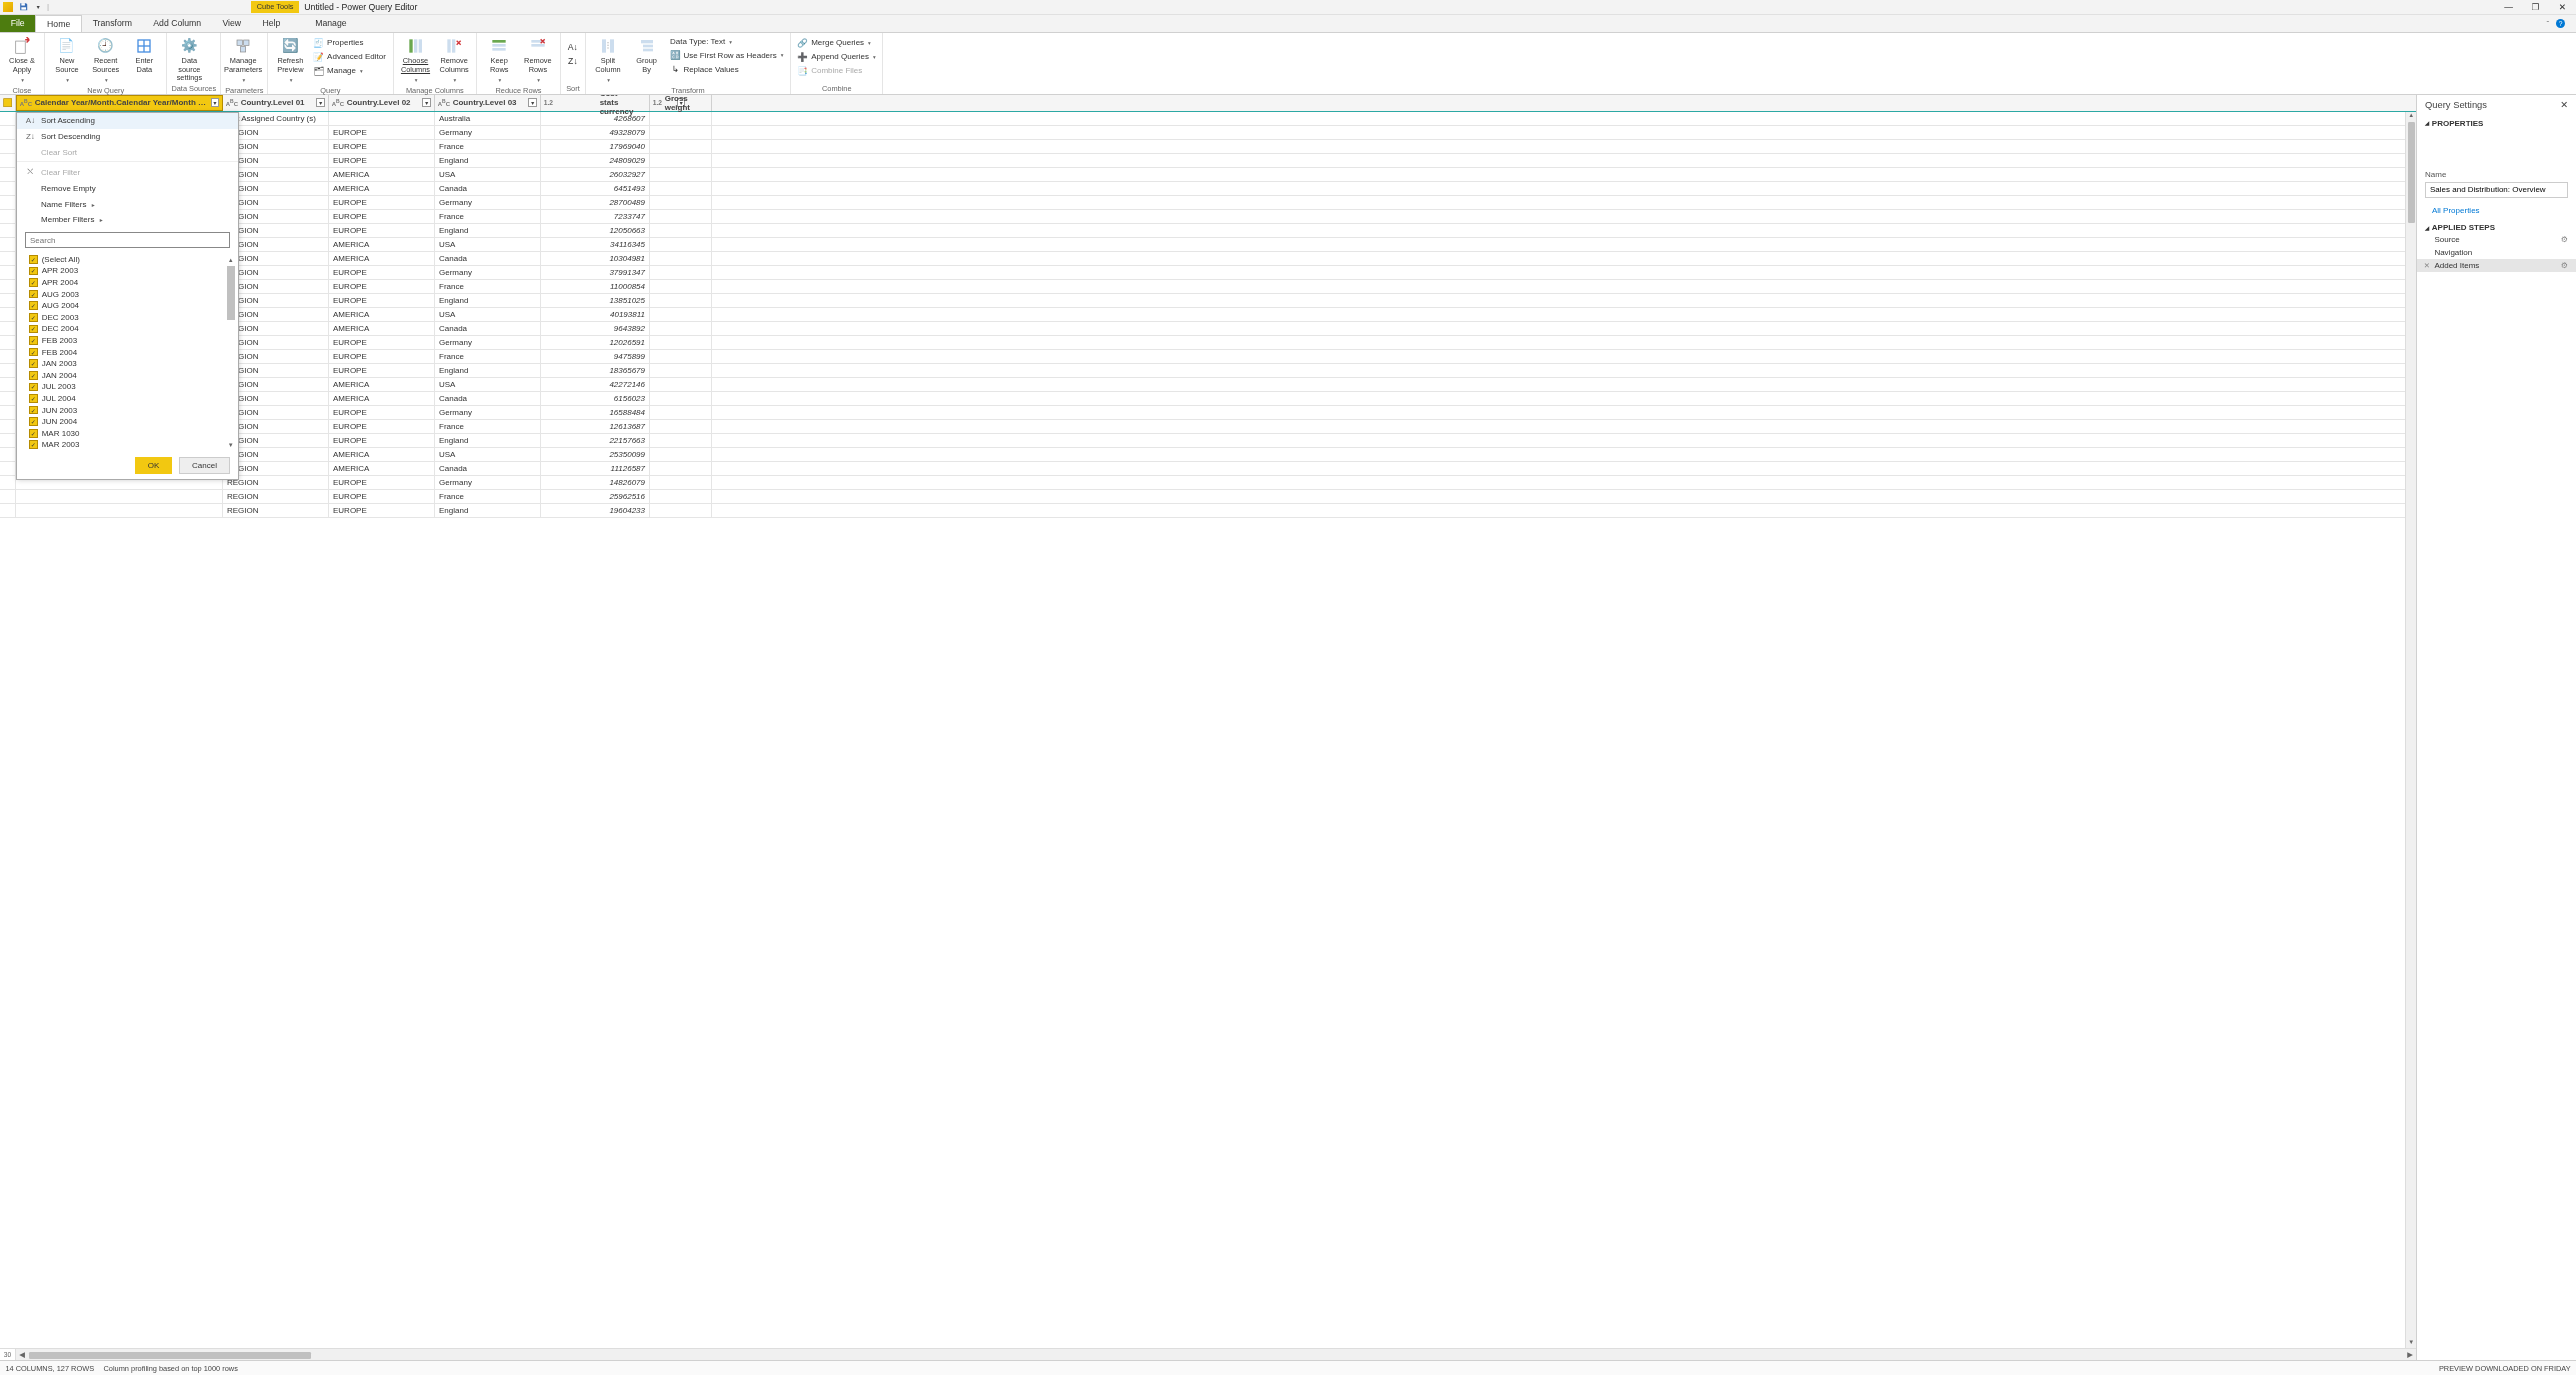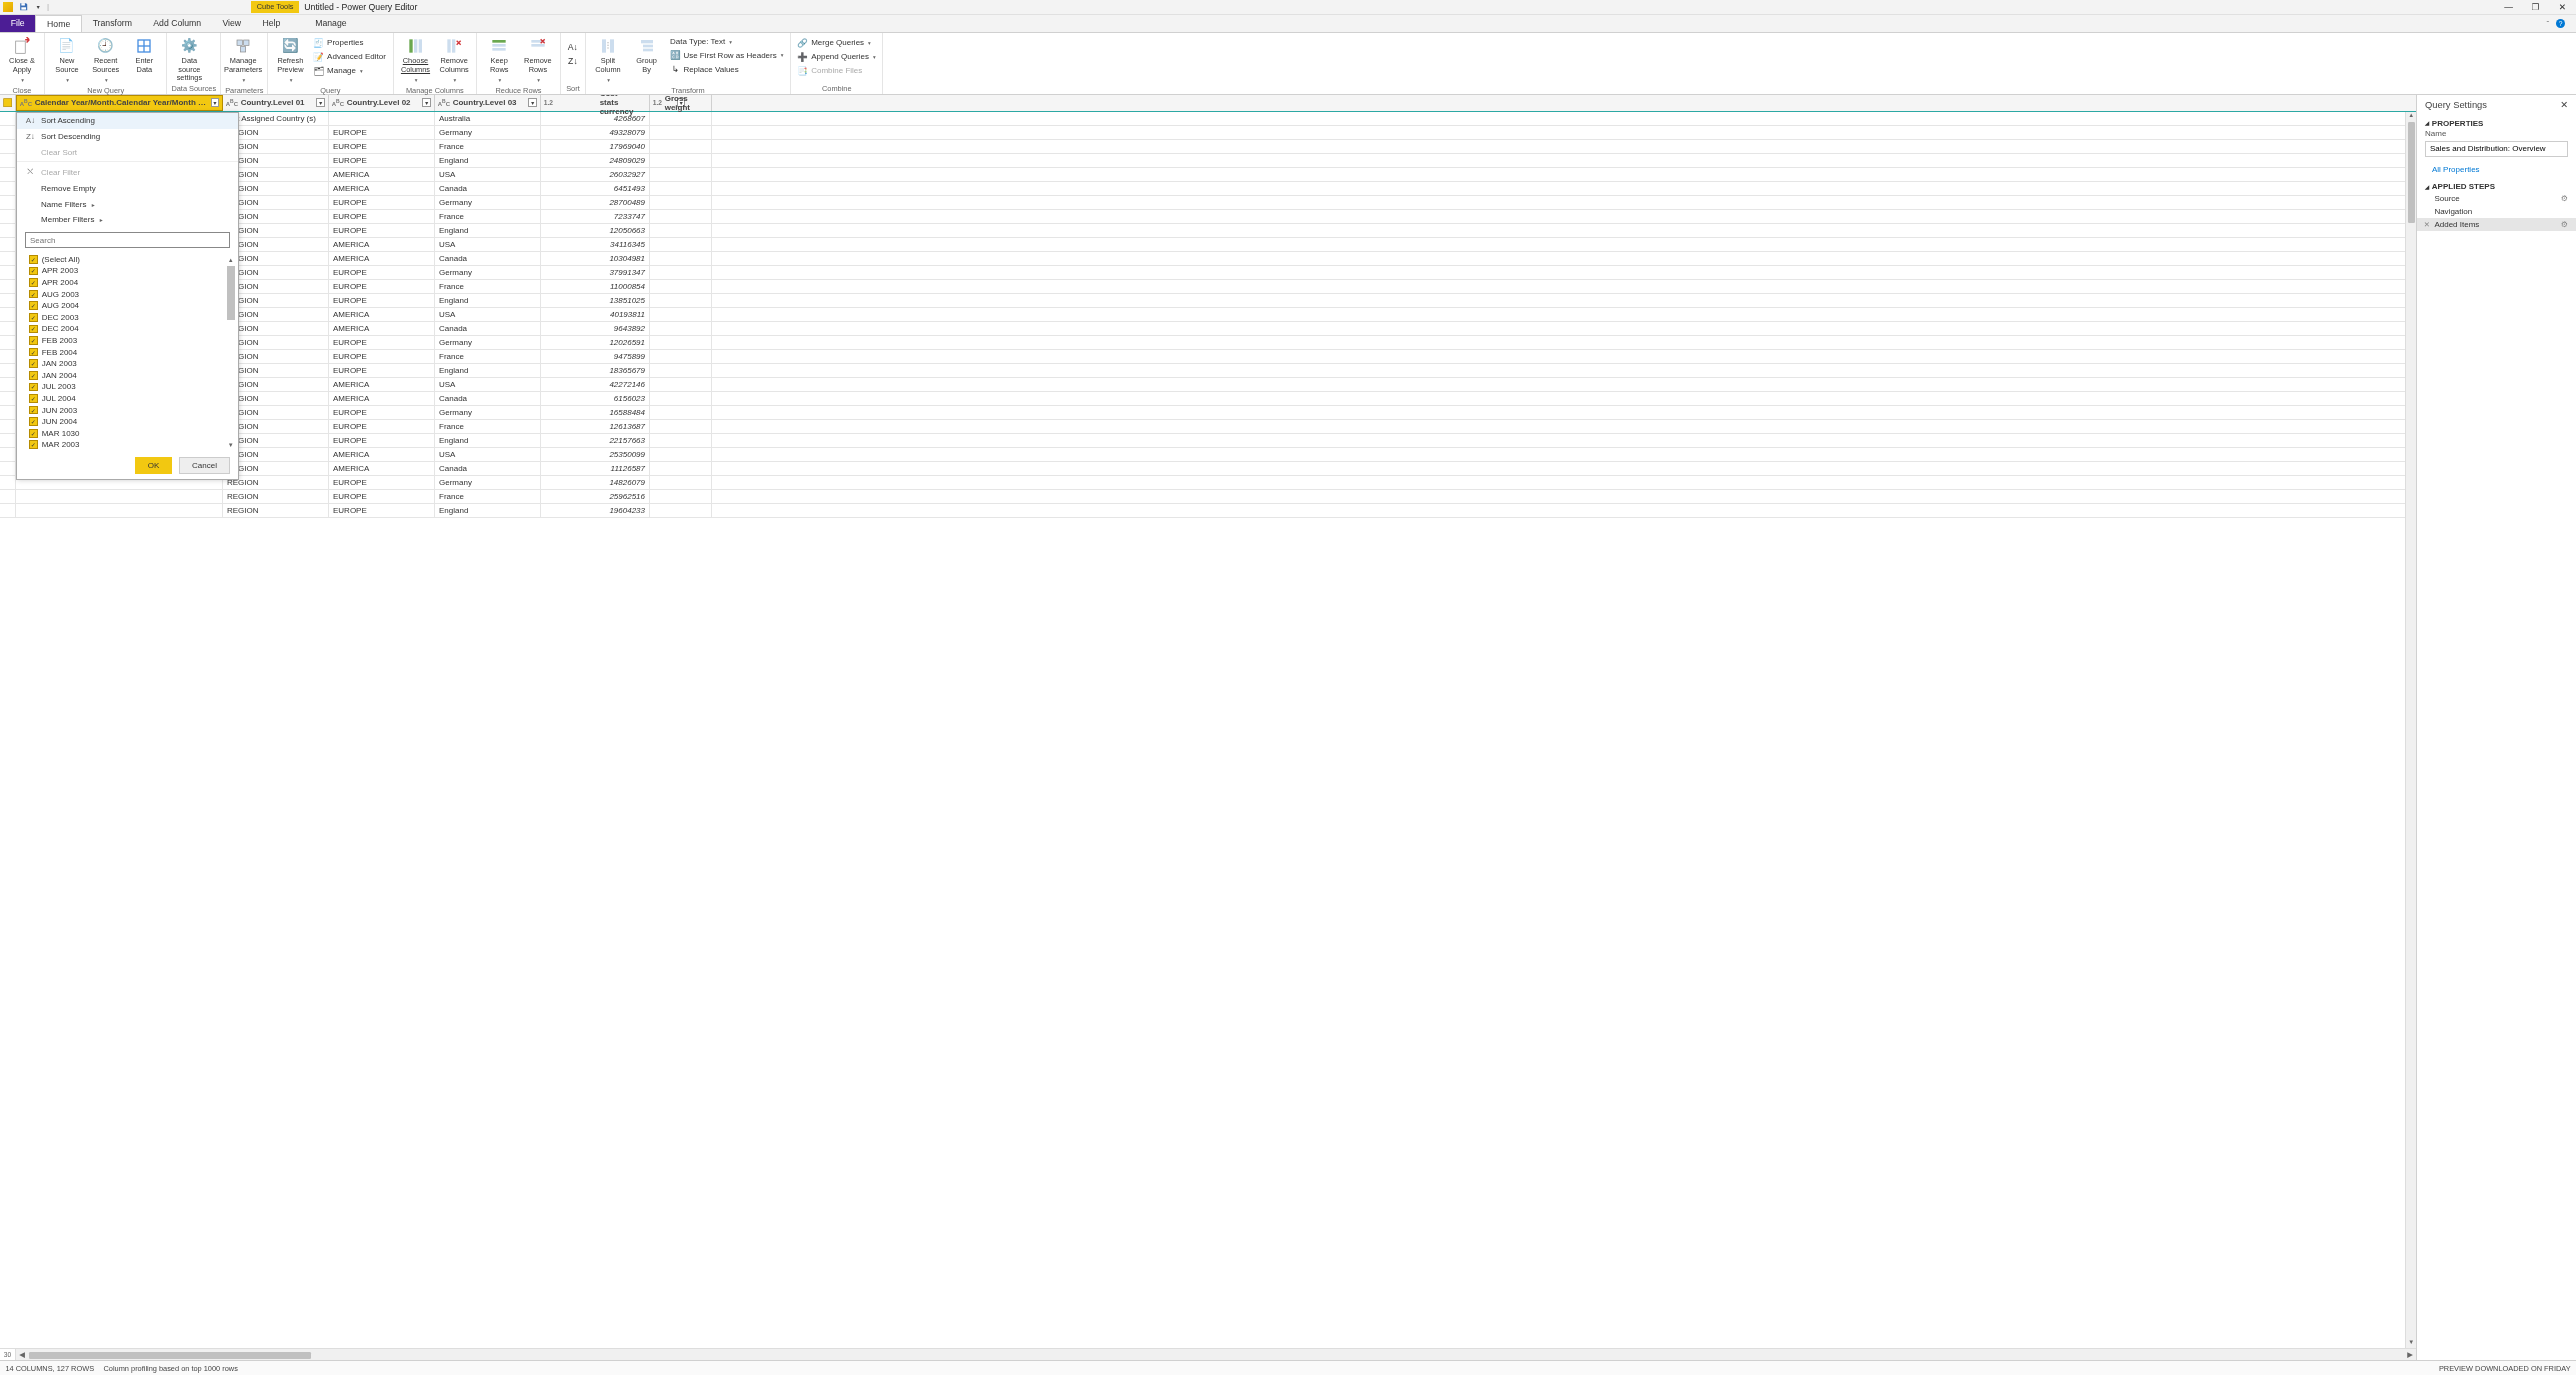--- a/index.html
+++ b/index.html
@@ -12,21 +12,21 @@
 .titlebar .qat-sep { color: #aaa; margin: 0 1.3px; }
 .titlebar .cube-tab { margin-left: 201px; background: #f2c811; padding: 1.3px 5.4px; font-size: 7.4px; color: #333; }
 .titlebar .win-title { margin-left: 5.4px; font-size: 8.7px; color: #222; }
 .titlebar .win-controls { margin-left: auto; display: flex; }
 .titlebar .win-btn { width: 27px; height: 14.8px; display: flex; align-items: center; justify-content: center; font-size: 8.7px; }
 .help-circle { width: 9.4px; height: 9.4px; border-radius: 50%; background: #0078d4; color: #fff; font-size: 6.7px; display: flex; align-items: center; justify-content: center; margin-left: 2.7px; margin-right: 4px; }
 
 
 .ribbon-tabs { height: 18px; display: flex; align-items: stretch; border-bottom: 0.7px solid #d0d0d0; background: #f3f3f3; }
 .ribbon-tab { padding: 0 10.7px; display: flex; align-items: center; font-size: 8.7px; color: #333; }
-.ribbon-tab.file { background: #4c1d95; color: #fff; }
+.ribbon-tab.file { background: #4d7c0f; color: #fff; }
 .ribbon-tab.active { background: #fff; border-top: 0.7px solid #d0d0d0; border-left: 0.7px solid #d0d0d0; border-right: 0.7px solid #d0d0d0; margin-bottom: -0.7px; }
 .ribbon-right { margin-left: auto; display: flex; align-items: center; padding-right: 6.7px; color: #666; gap: 4px; }
 
 
 .ribbon { height: 62px; display: flex; background: #fff; border-bottom: 0.7px solid #d0d0d0; }
 .rgroup { border-right: 0.7px solid #e5e5e5; padding: 1.3px 4px 0; display: flex; flex-direction: column; }
 .rgroup .items { flex: 1; display: flex; align-items: flex-start; gap: 2.7px; }
 .rgroup .label { text-align: center; font-size: 7.4px; color: #666; padding: 1.3px 0; }
 .big-btn { width: 36px; display: flex; flex-direction: column; align-items: center; text-align: center; font-size: 7.4px; line-height: 8.7px; padding-top: 2.7px; gap: 1.3px; }
 .big-btn .ico { width: 19px; height: 19px; display: flex; align-items: center; justify-content: center; font-size: 13.4px; }
@@ -85,21 +85,21 @@
 .filter-menu .fm-buttons { display: flex; justify-content: flex-end; gap: 6.7px; padding: 5.4px 8px; }
 .filter-menu .fm-buttons .btn { padding: 2.7px 12px; font-size: 8px; border: 0.7px solid transparent; }
 .filter-menu .fm-buttons .ok { background: #f2c811; }
 .filter-menu .fm-buttons .cancel { background: #eee; border-color: #ccc; }
 
 
 .qsettings { width: 160px; border-left: 0.7px solid #d0d0d0; background: #fff; padding: 0; }
 .qsettings .qs-header { height: 20px; display: flex; align-items: center; padding: 0 8px; font-size: 9.4px; color: #444; justify-content: space-between; }
 .qs-section-title { display: flex; align-items: center; gap: 2.7px; font-weight: 600; font-size: 8px; padding: 4px 8px 1.3px; color: #333; }
 .qs-section-title::before { content: "◢"; font-size: 5.4px; transform: rotate(0deg); }
-.qs-body { padding: 0 8px 4px; }
+.qs-body { padding: 0 8px 4px; margin-top: 41px; }
 .qs-input { width: 100%; padding: 2.7px 4px; border: 0.7px solid #ccc; font-size: 8px; margin-top: 2.7px; }
 .qs-link { color: #0078d4; font-size: 8px; padding: 4px 15px; display:block; }
 .step-item { display: flex; align-items: center; padding: 2px 8px 2px 17.4px; font-size: 8px; position: relative; }
 .step-item .gear { margin-left: auto; color: #888; font-size: 8px; }
 .step-item.sel { background: #e5e5e5; }
 .step-item .del { position: absolute; left: 6.7px; color: #888; font-size: 7.4px; }
 
 
 .statusbar { height: 14.8px; border-top: 0.7px solid #d0d0d0; display: flex; align-items: center; padding: 0 5.4px; font-size: 7.4px; color: #444; background: #fafafa; }
 .statusbar .right { margin-left: auto; }

